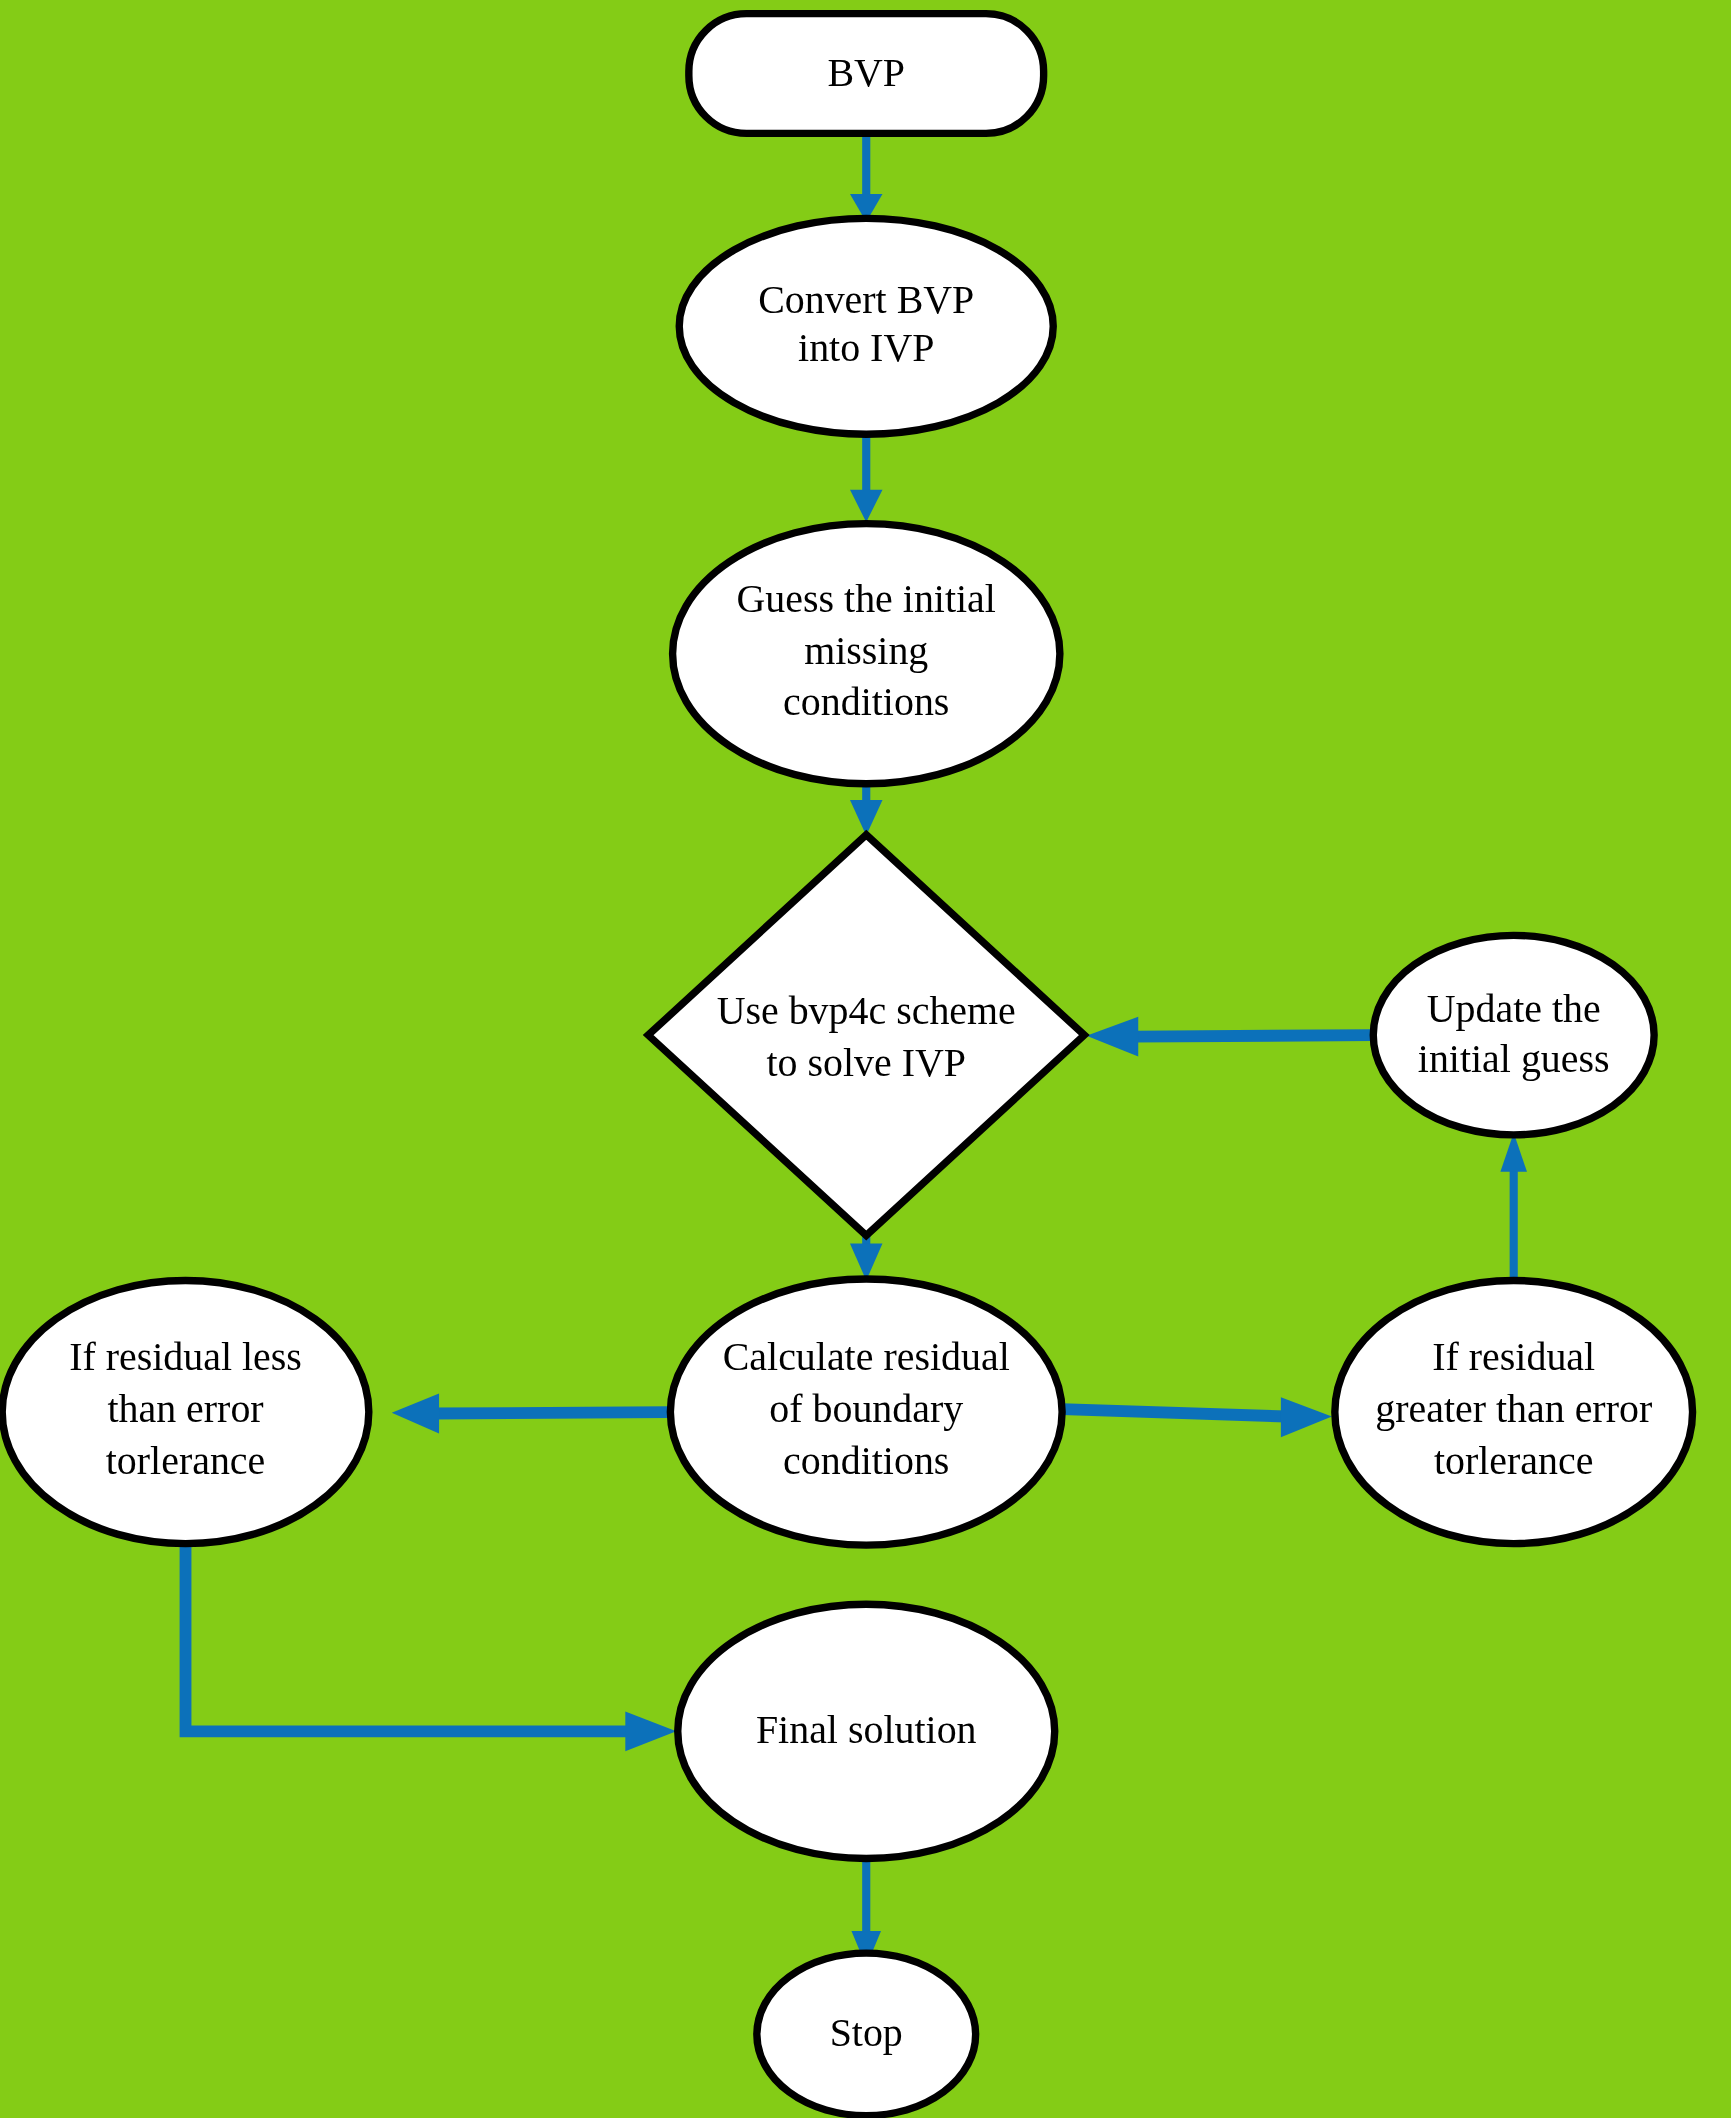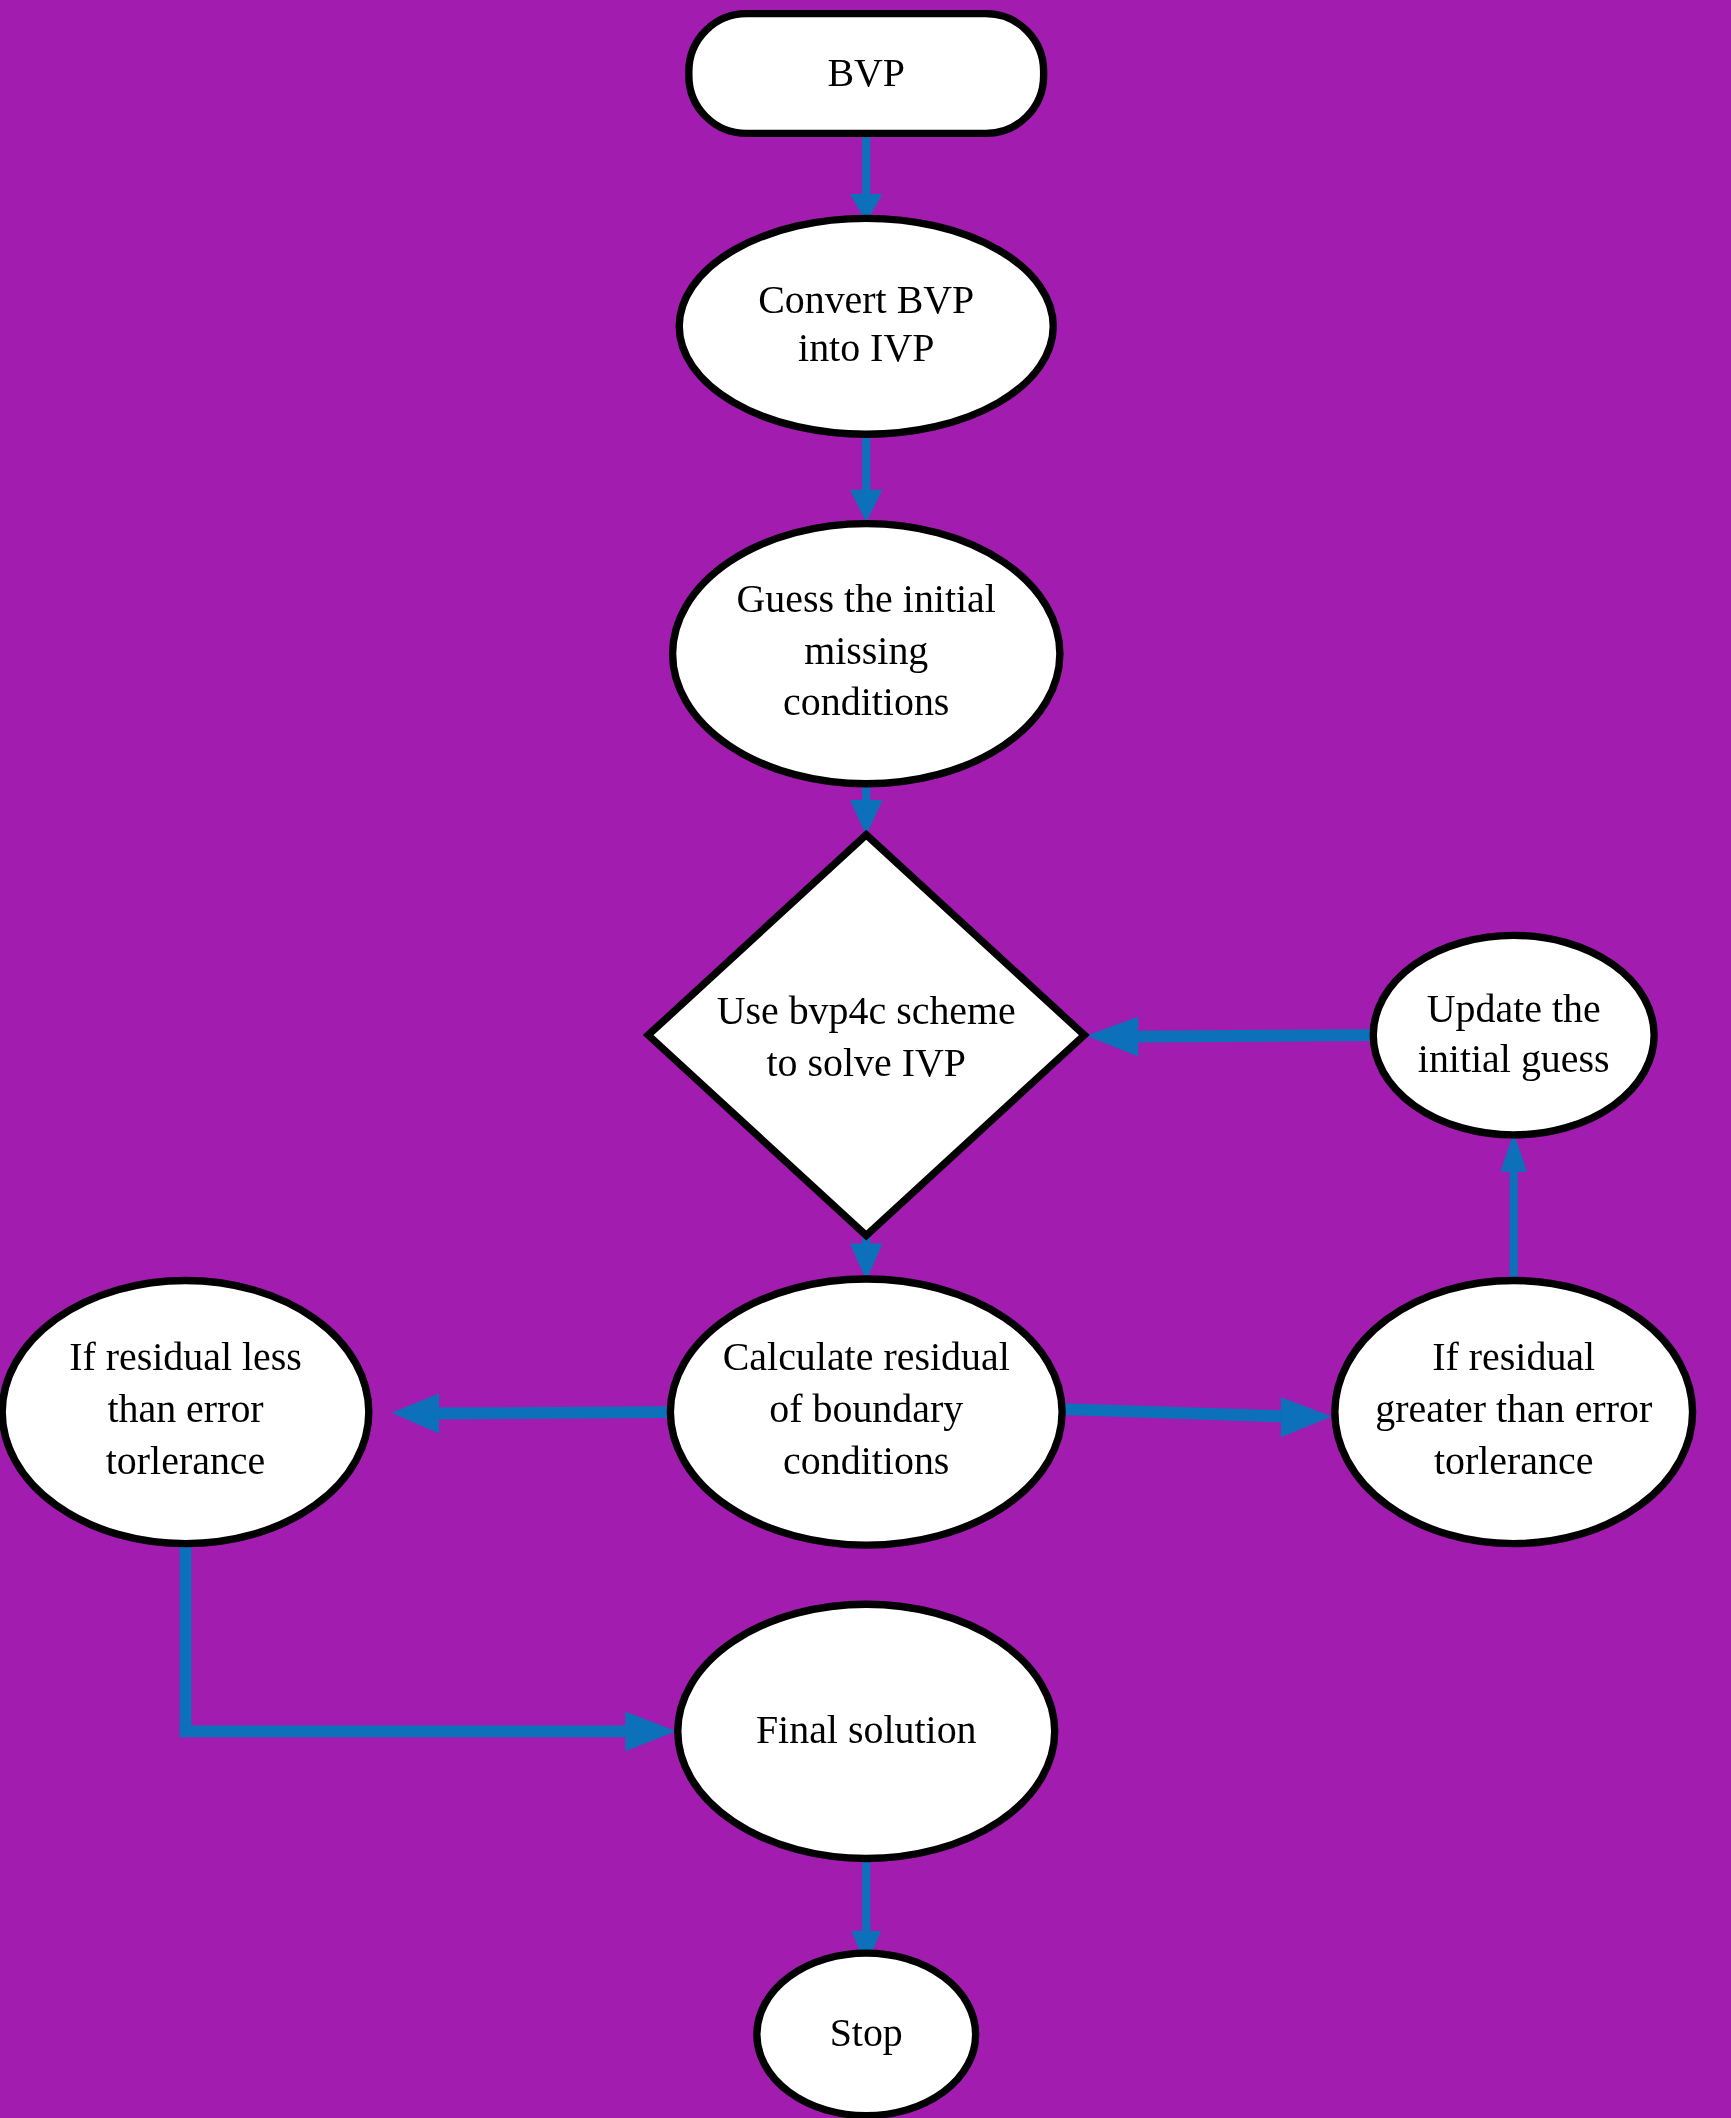--- a/index.html
+++ b/index.html
@@ -4,21 +4,21 @@
 <style>
   html, body {
     margin: 0;
     padding: 0;
     background: #ffffff;
   }
   #flow-root {
     position: relative;
     width: 1731px;
     height: 2119px;
-    background: #a21caf;
+    background: #84cc16;
     font-family: "Liberation Serif", "DejaVu Serif", serif;
   }
   svg#flowchart {
     display: block;
     width: 1731px;
     height: 2119px;
   }
   .node-shape {
     fill: #ffffff;
     stroke: #000000;

